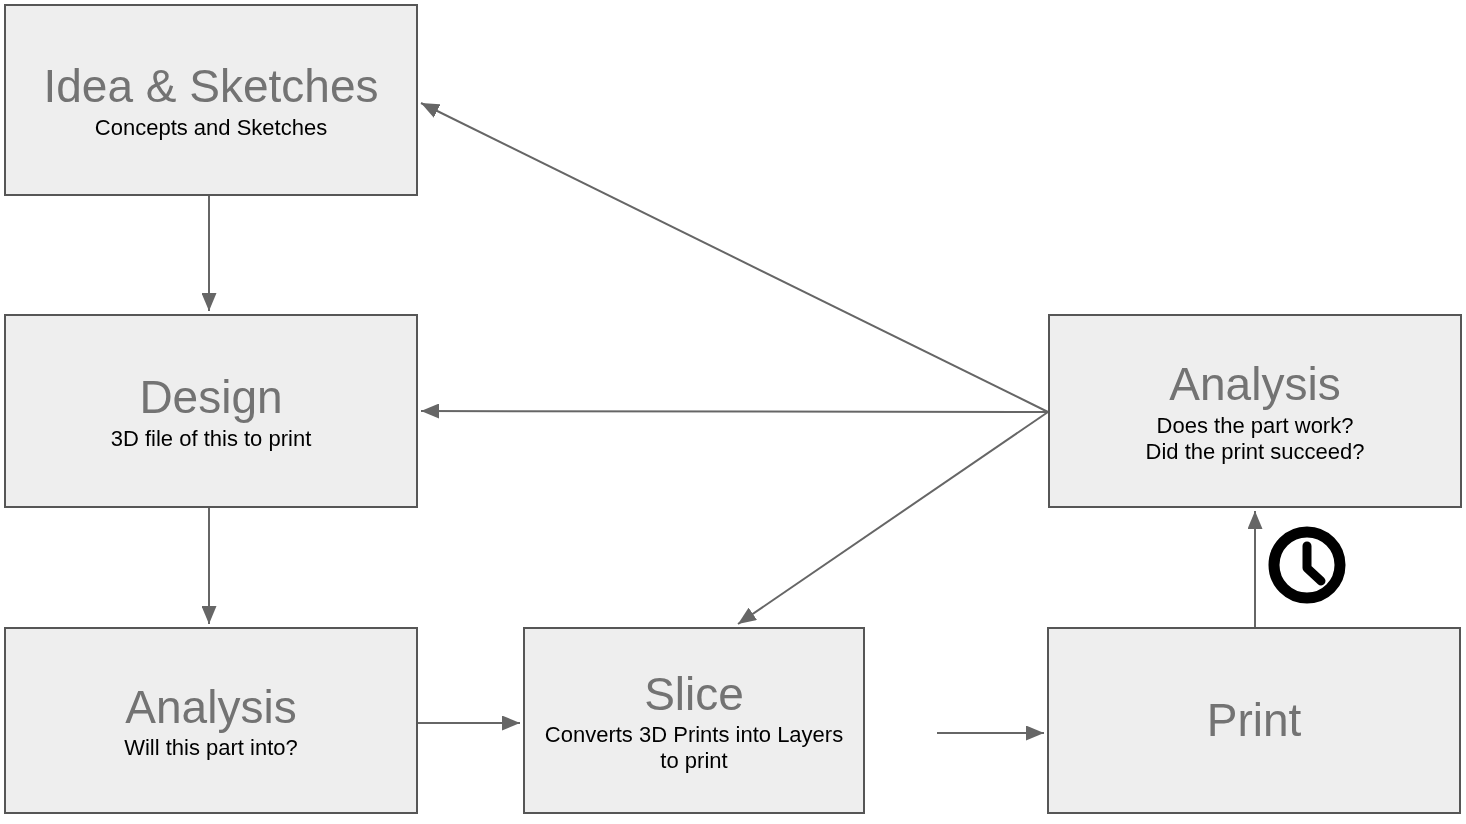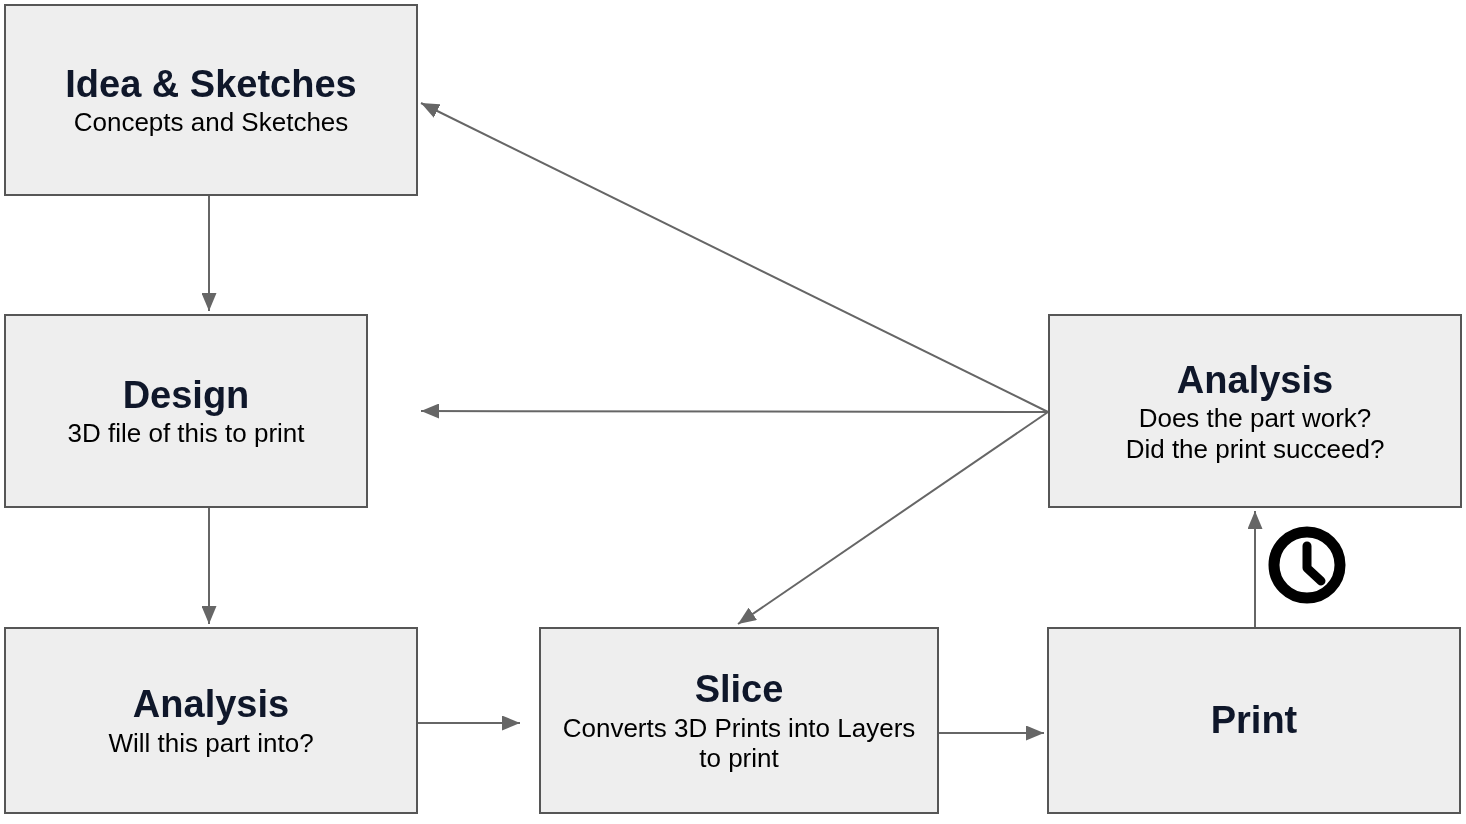--- a/index.html
+++ b/index.html
@@ -28,39 +28,39 @@
     border: 2px solid #565656;
     display: flex;
     flex-direction: column;
     align-items: center;
     justify-content: center;
     text-align: center;
     z-index: 2;
     padding: 6px 18px;
   }
   .node .title {
-    font-size: 38px;
-    font-weight: bold;
-    color: #0f172a;
+    font-size: 46px;
+    font-weight: normal;
+    color: #737373;
     line-height: 1.2;
   }
   .node .sub {
-    font-size: 26px;
+    font-size: 22px;
     font-weight: normal;
     color: #000000;
     line-height: 1.18;
   }
   .node .sub span { display: block; }
   .node .sub span:empty { display: none; }
 
   
   #node-idea          { left: 4px;    top: 4px;   width: 414px; height: 192px; }
-  #node-design        { left: 4px;    top: 314px; width: 364px; height: 194px; text-align: right; }
+  #node-design        { left: 4px;    top: 314px; width: 414px; height: 194px; text-align: right; }
   #node-analysis-pre  { left: 4px;    top: 627px; width: 414px; height: 187px; }
-  #node-slice         { left: 523px;  top: 627px; width: 400px; height: 187px; margin-left: 16px; }
+  #node-slice         { left: 523px;  top: 627px; width: 342px; height: 187px; }
   #node-print         { left: 1047px; top: 627px; width: 414px; height: 187px; }
   #node-analysis-post { left: 1048px; top: 314px; width: 414px; height: 194px; }
 </style>
 </head>
 <body>
 
 <div class="canvas">
 
   <svg class="edges" width="1466" height="824" viewBox="0 0 1466 824">
     <defs>

